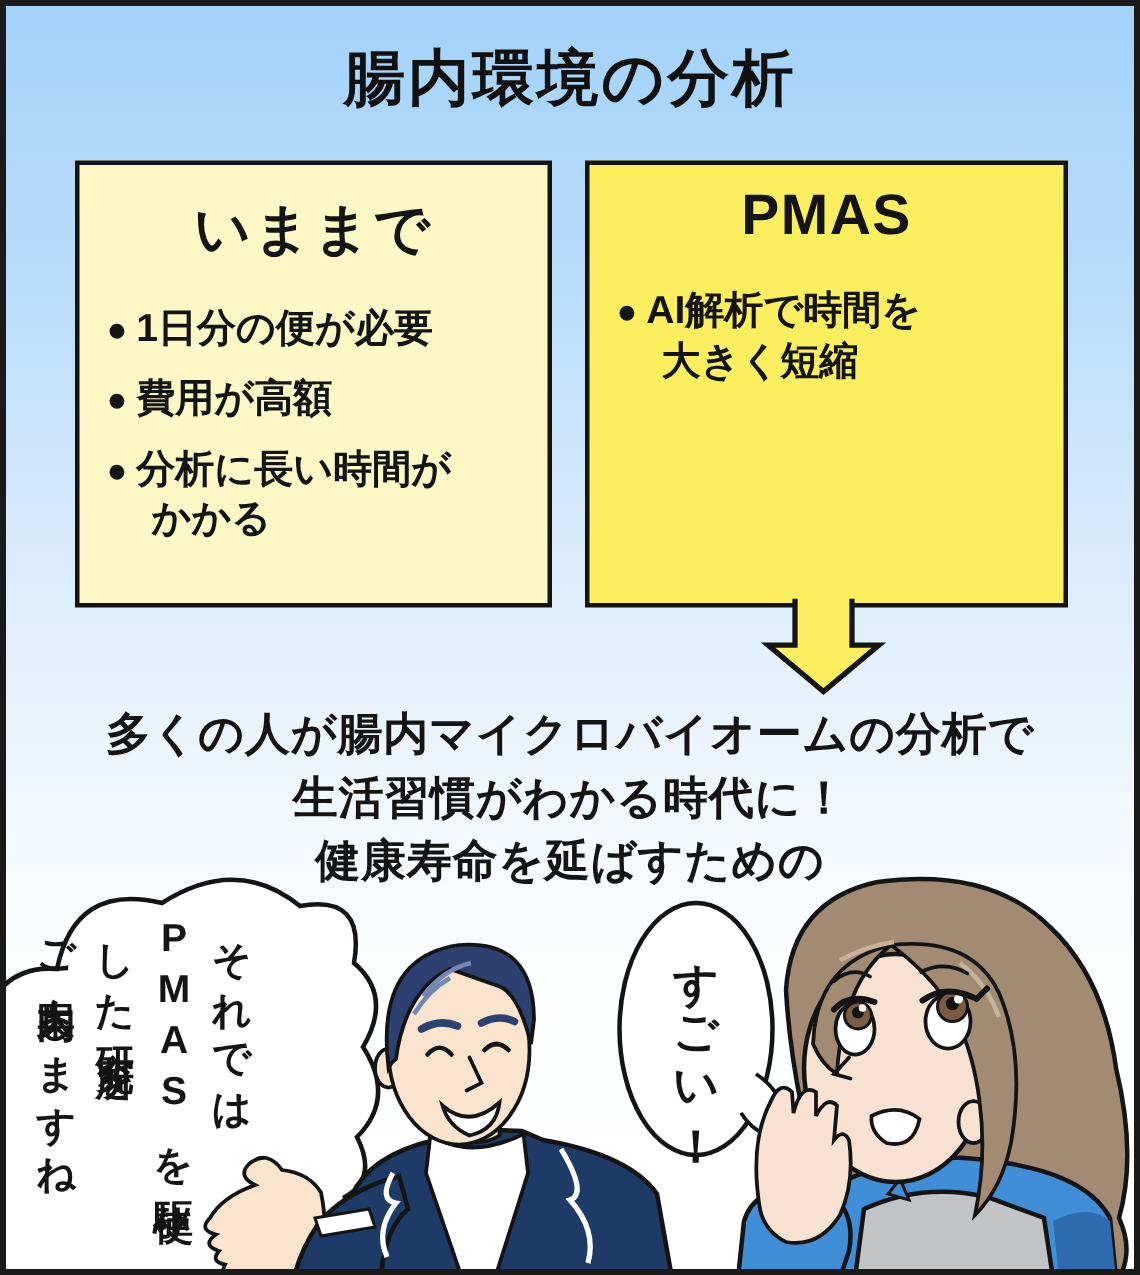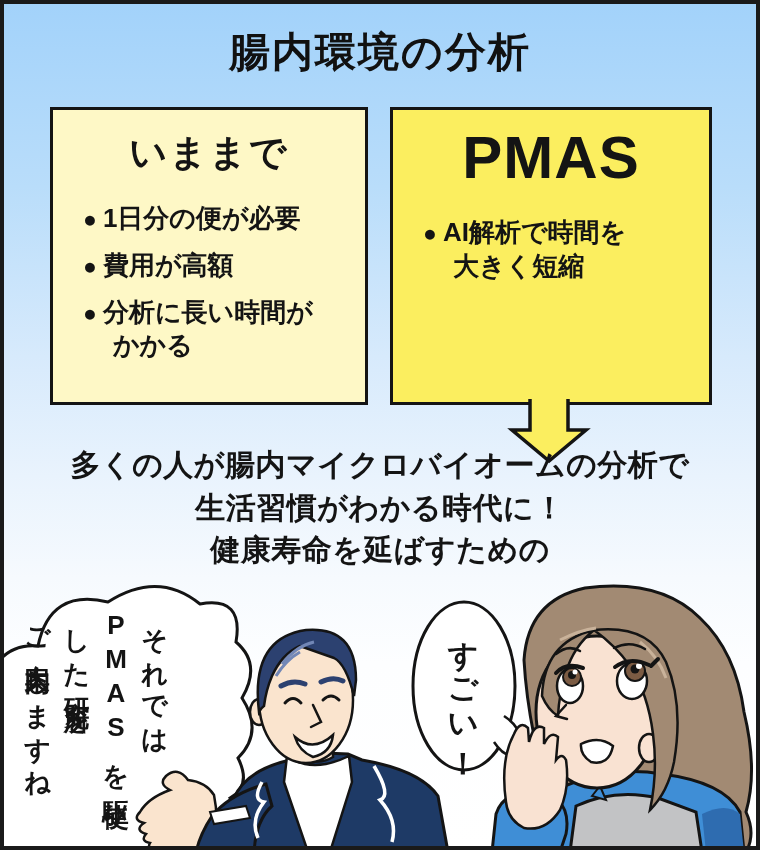--- a/index.html
+++ b/index.html
@@ -11,29 +11,29 @@
   }
   .frame { position:absolute; inset:0; border:4px solid #1A1A1A; pointer-events:none; z-index:50; }
   .title {
     position:absolute; top:25px; left:0; right:0; text-align:center;
     font-size:41px; font-weight:700; letter-spacing:2px; color:#111;
   }
   .box { position:absolute; top:107px; height:298px; border:3px solid #141414; }
   .box-before { left:50px;  width:318px; background:#FEF8C6; }
   .box-pmas   { left:390px; width:322px; background:#FBEE5F; }
   .box-heading { text-align:center; font-weight:900; margin-top:18px; font-size:37px; letter-spacing:2px; }
-  .box-pmas .box-heading { font-size:60px; margin-top:13px; letter-spacing:1px; }
-  .bullets { margin-top:24px; padding:0 10px 0 30px; }
+  .box-pmas .box-heading { font-size:38px; margin-top:13px; letter-spacing:1px; }
+  .bullets { margin-top:24px; padding:0 10px 0 18px; }
   .bullet-item {
     font-size:26px; font-weight:700; line-height:1.3; margin-bottom:13px;
     padding-left:30px; text-indent:-30px; white-space:pre-line;
   }
   .bullet-dot { font-size:23px; margin-right:6px; }
   .arrow-svg { position:absolute; left:503px; top:399px; }
-  .conclusion { position:absolute; top:444px; left:0; right:0; text-align:center; }
+  .conclusion { position:absolute; top:469px; left:0; right:0; text-align:center; }
   .conclusion-line { font-size:30px; font-weight:800; line-height:1.42; letter-spacing:0.5px; }
   .bubble-left-svg { position:absolute; left:0; top:572px; }
   .bubble-left-text {
     position:absolute; left:18px; top:610px; height:236px;
     writing-mode:vertical-rl; text-orientation:upright; white-space:pre-line;
     font-size:26px; font-weight:700; letter-spacing:4px; line-height:1.5;
   }
   .bubble-right-svg { position:absolute; left:406px; top:598px; }
   .bubble-right-text {
     position:absolute; left:448px; top:620px;

